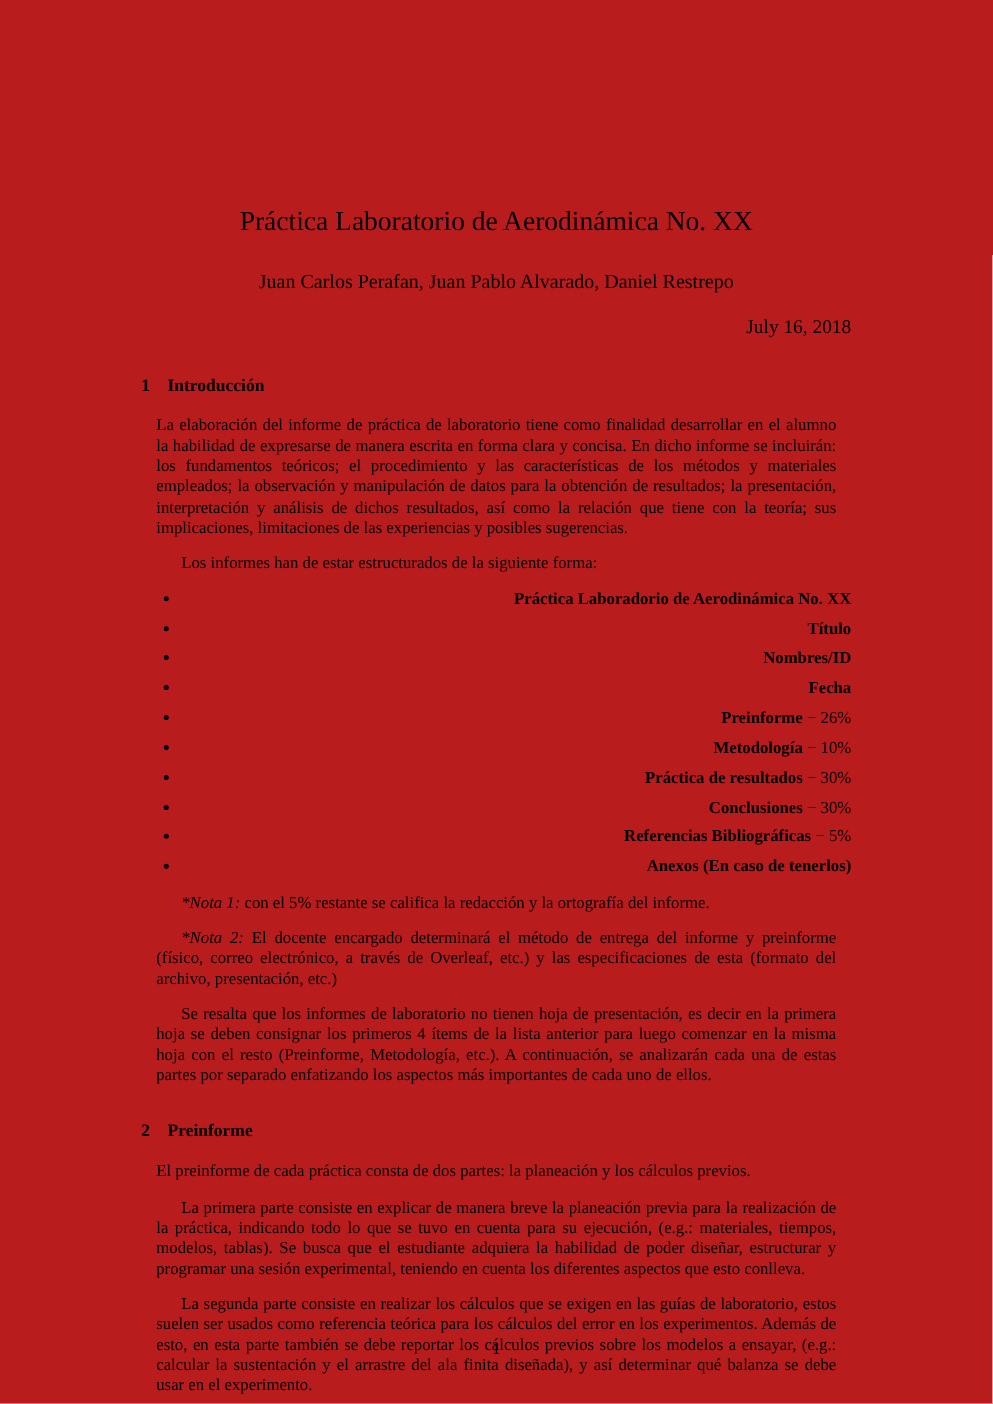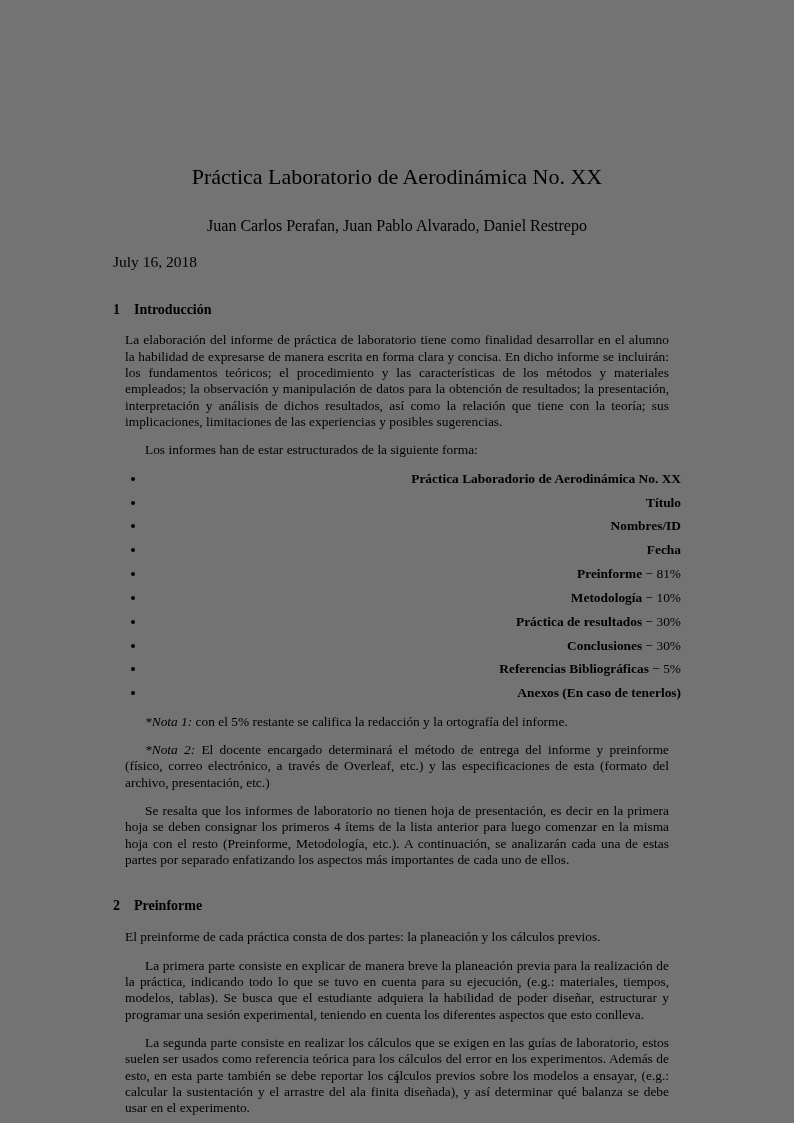--- a/index.html
+++ b/index.html
@@ -5,41 +5,41 @@
   html, body {
     margin: 0;
     padding: 0;
     background: #ffffff;
   }
   .page {
     position: relative;
     width: 794px;
     height: 1123px;
     margin: 0 auto;
-    background: #737373;
+    background: #b91c1c;
     box-sizing: border-box;
     padding: 160px 113px 0 113px;
     overflow: hidden;
     font-family: "Liberation Serif", "DejaVu Serif", serif;
     color: #000000;
     font-size: 13.4px;
     line-height: 1.22;
   }
   .doc-title {
     text-align: center;
     font-size: 22px;
     line-height: 1.55;
   }
   .authors {
     text-align: center;
     font-size: 16px;
     margin-top: 22px;
   }
   .date {
-    text-align: left;
+    text-align: right;
     font-size: 15.5px;
     margin-top: 17px;
   }
   h2.section {
     font-size: 14px;
     font-weight: bold;
     margin: 30px 0 14px 0;
     line-height: 1.2;
   }
   h2.section .sec-num {
@@ -97,21 +97,21 @@
   </h2>
 
   <p>La elaboración del informe de práctica de laboratorio tiene como finalidad desarrollar en el alumno la habilidad de expresarse de manera escrita en forma clara y concisa. En dicho informe se incluirán: los fundamentos teóricos; el procedimiento y las características de los métodos y materiales empleados; la observación y manipulación de datos para la obtención de resultados; la presentación, interpretación y análisis de dichos resultados, así como la relación que tiene con la teoría; sus implicaciones, limitaciones de las experiencias y posibles sugerencias.</p>
   <p class="indent">Los informes han de estar estructurados de la siguiente forma:</p>
 
   <ul class="report-list">
     <li><b>Práctica Laboradorio de Aerodinámica No. XX</b><span></span></li>
     <li><b>Título</b><span></span></li>
     <li><b>Nombres/ID</b><span></span></li>
     <li><b>Fecha</b><span></span></li>
-    <li><b>Preinforme</b><span> − 81%</span></li>
+    <li><b>Preinforme</b><span> − 26%</span></li>
     <li><b>Metodología</b><span> − 10%</span></li>
     <li><b>Práctica de resultados</b><span> − 30%</span></li>
     <li><b>Conclusiones</b><span> − 30%</span></li>
     <li><b>Referencias Bibliográficas</b><span> − 5%</span></li>
     <li><b>Anexos (En caso de tenerlos)</b><span></span></li>
   </ul>
 
   <p class="note"><span class="note-label">*Nota 1:</span><span> con el 5% restante se califica la redacción y la ortografía del informe.</span></p>
   <p class="note"><span class="note-label">*Nota 2:</span><span> El docente encargado determinará el método de entrega del informe y preinforme (físico, correo electrónico, a través de Overleaf, etc.) y las especificaciones de esta (formato del archivo, presentación, etc.)</span></p>
 

